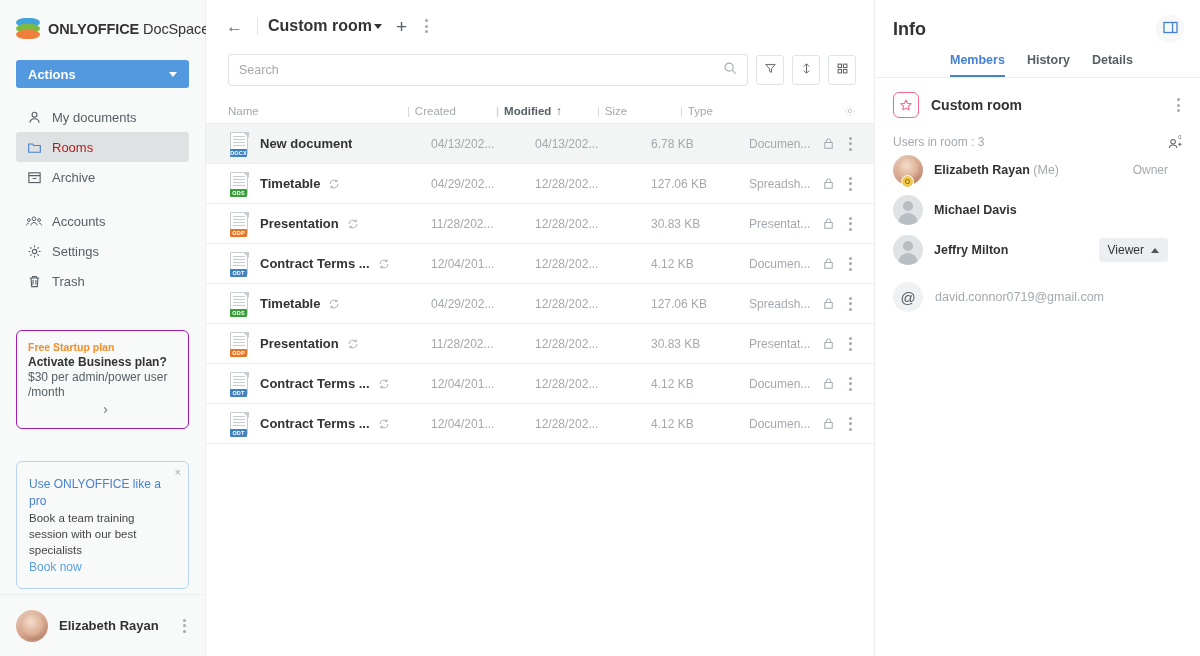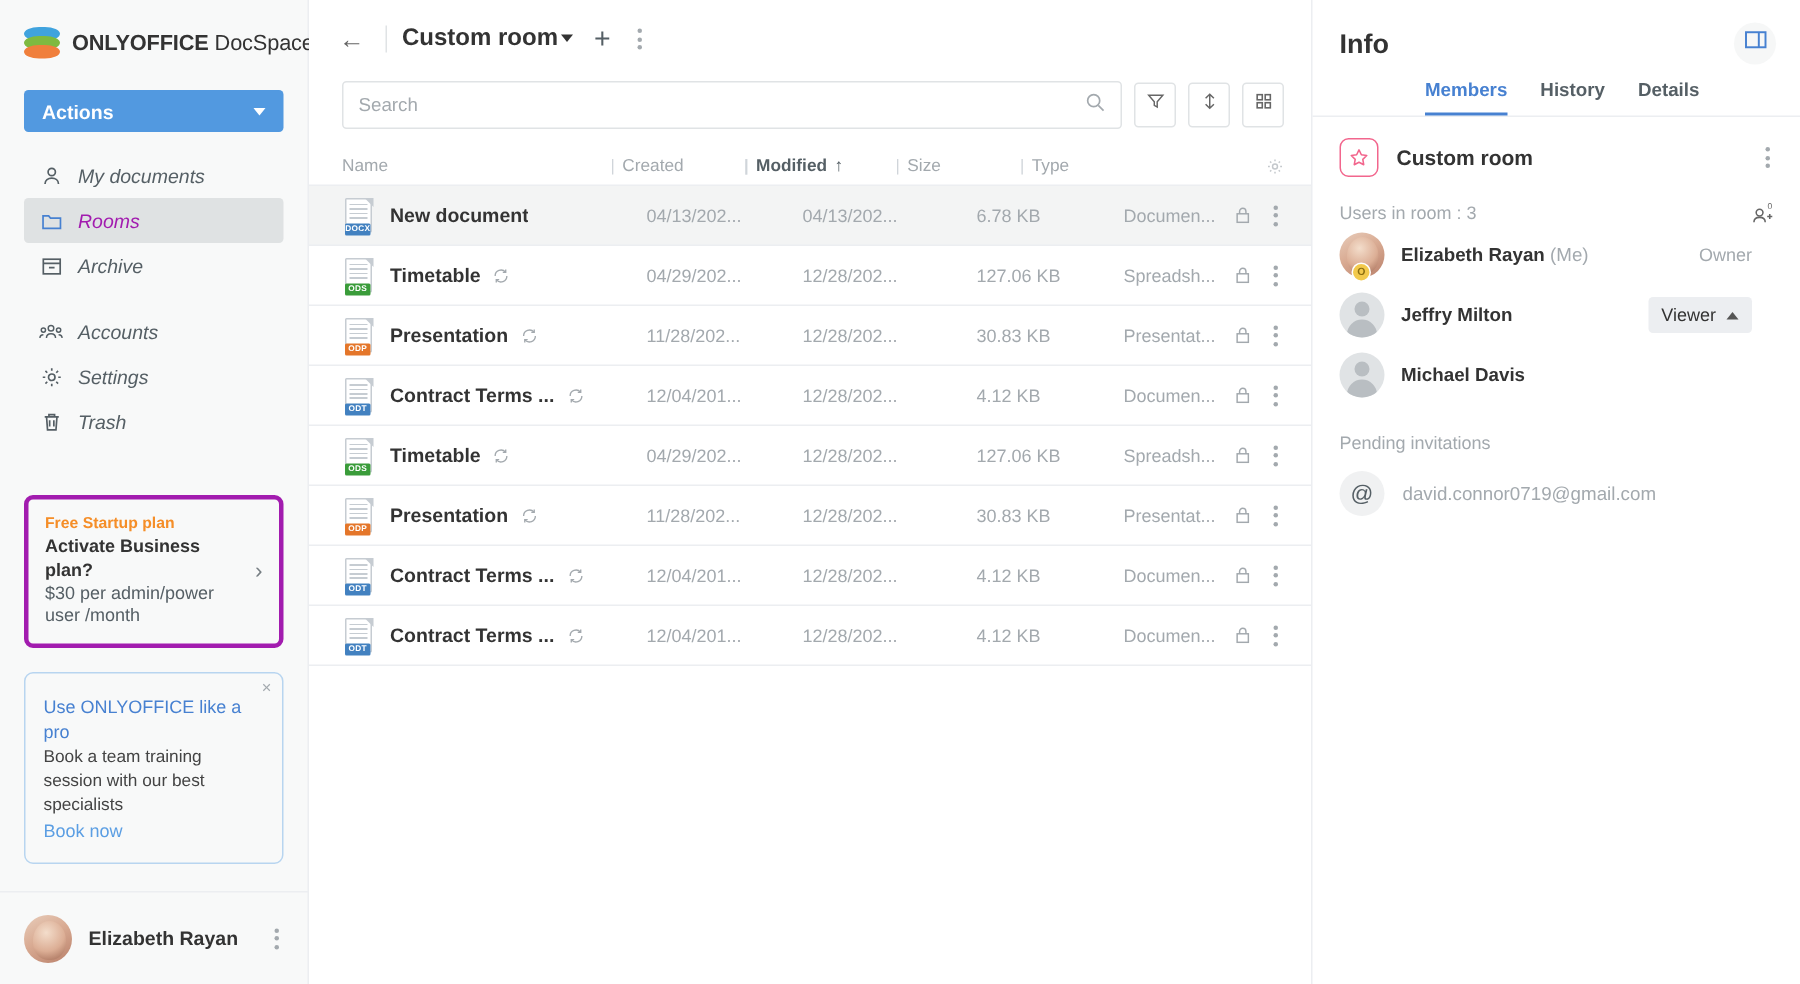--- a/index.html
+++ b/index.html
@@ -44,36 +44,36 @@
   }
   .caret-down { width: 0; height: 0; border-left: 4.5px solid transparent; border-right: 4.5px solid transparent; border-top: 5px solid #fff; }
 
   .nav { margin-top: 14px; }
   .nav-item {
     display: flex; align-items: center; gap: 10px;
     height: 30px; margin: 0 16px; padding: 0 10px;
     border-radius: 3px;
     font-size: 13px; color: #555f65;
     cursor: pointer;
-    font-style: italic;
-  }
-  .nav-item.active { background: #dfe2e3; color: #a21caf; font-weight: 400; }
+  }
+  .nav-item.active { background: #dfe2e3; color: #b91c1c; font-weight: 400; }
   .nav-item .nico { width: 16px; height: 16px; flex: 0 0 16px; display: flex; align-items: center; justify-content: center; }
   .nav-item .nico svg { display: block; }
   .nav-gap { height: 14px; }
 
   
   .promo {
-    margin: 34px 16px 0 16px;
-    border: 3px solid #a21caf;
+    margin: 34px 16px 16px 16px;
+    border: 1px solid #a21caf;
     border-radius: 6px;
     padding: 9px 11px 11px 11px;
     position: relative;
     display: flex; align-items: center;
     cursor: pointer;
+    flex-direction: column;
   }
   .promo-txt { flex: 1; }
   .promo-kicker { color: #f58e28; font-size: 10.5px; font-weight: 700; line-height: 14px; }
   .promo-title { color: #333; font-size: 12px; font-weight: 700; line-height: 16px; }
   .promo-sub { color: #555f65; font-size: 12px; line-height: 15px; }
   .promo-arrow { color: #767e83; font-size: 15px; padding-left: 6px; }
 
   .promo2 {
     margin: 16px 16px 0 16px;
     border: 1px solid #b8d5f0;
@@ -749,37 +749,36 @@
           <span class="m-name">Elizabeth Rayan <span class="me">(Me)</span></span>
           <span class="m-role">Owner</span>
         </div>
         <div class="member">
           <span style="position:relative;display:flex;flex:0 0 30px">
             <span class="m-avatar grey">
               <span class="head"></span>
               <span class="body"></span>
             </span>
           </span>
-          <span class="m-name">Jeffry Milton</span>
-          <span class="role-btn">
-            <span>Viewer</span>
-            <span class="caret-up"></span>
-          </span>
+          <span class="m-name">Michael Davis</span>
         </div>
         <div class="member">
           <span style="position:relative;display:flex;flex:0 0 30px">
             <span class="m-avatar grey">
               <span class="head"></span>
               <span class="body"></span>
             </span>
           </span>
-          <span class="m-name">Michael Davis</span>
-        </div>
-      </div>
-
-    <div class="pending-label">Pending invitations</div>
+          <span class="m-name">Jeffry Milton</span>
+          <span class="role-btn">
+            <span>Viewer</span>
+            <span class="caret-up"></span>
+          </span>
+        </div>
+      </div>
+
     <div class="pending">
       <span class="at-circle">@</span>
       <span class="pending-mail">david.connor0719@gmail.com</span>
     </div>
 
   </aside>
 </div>
 
 </body></html>

